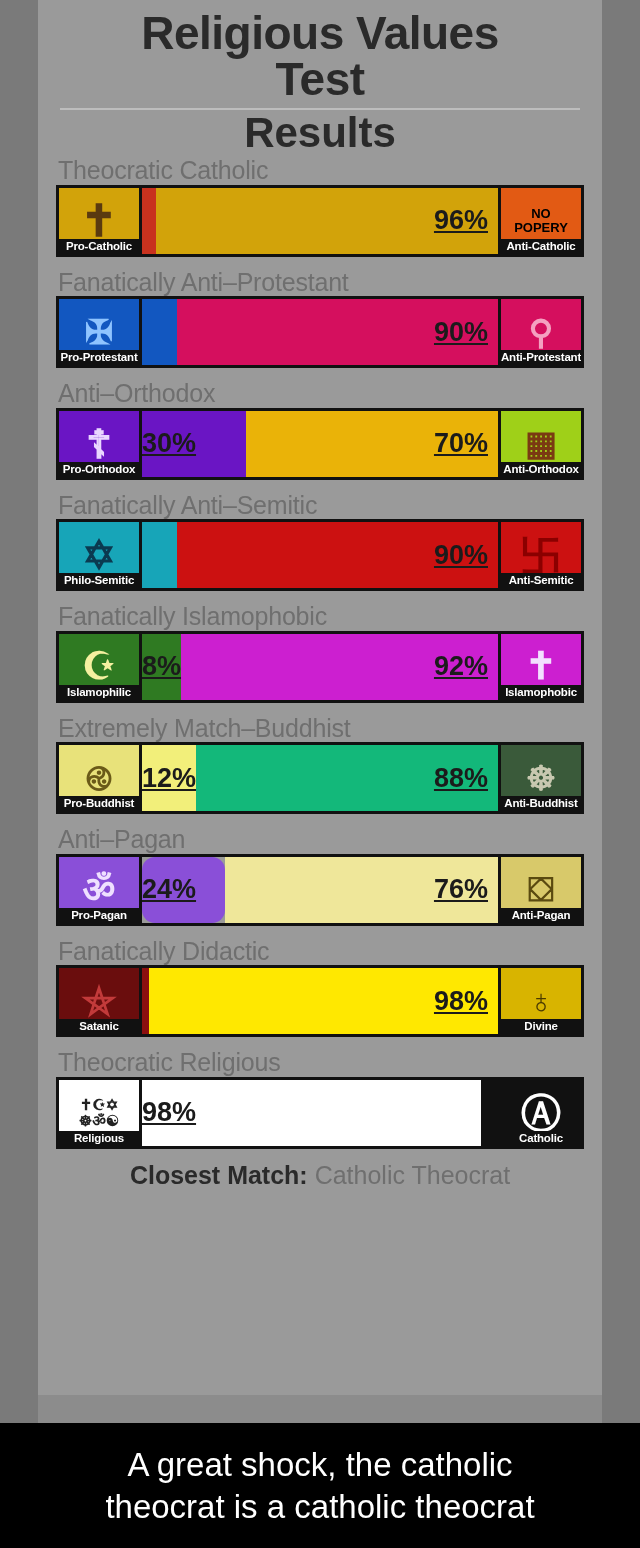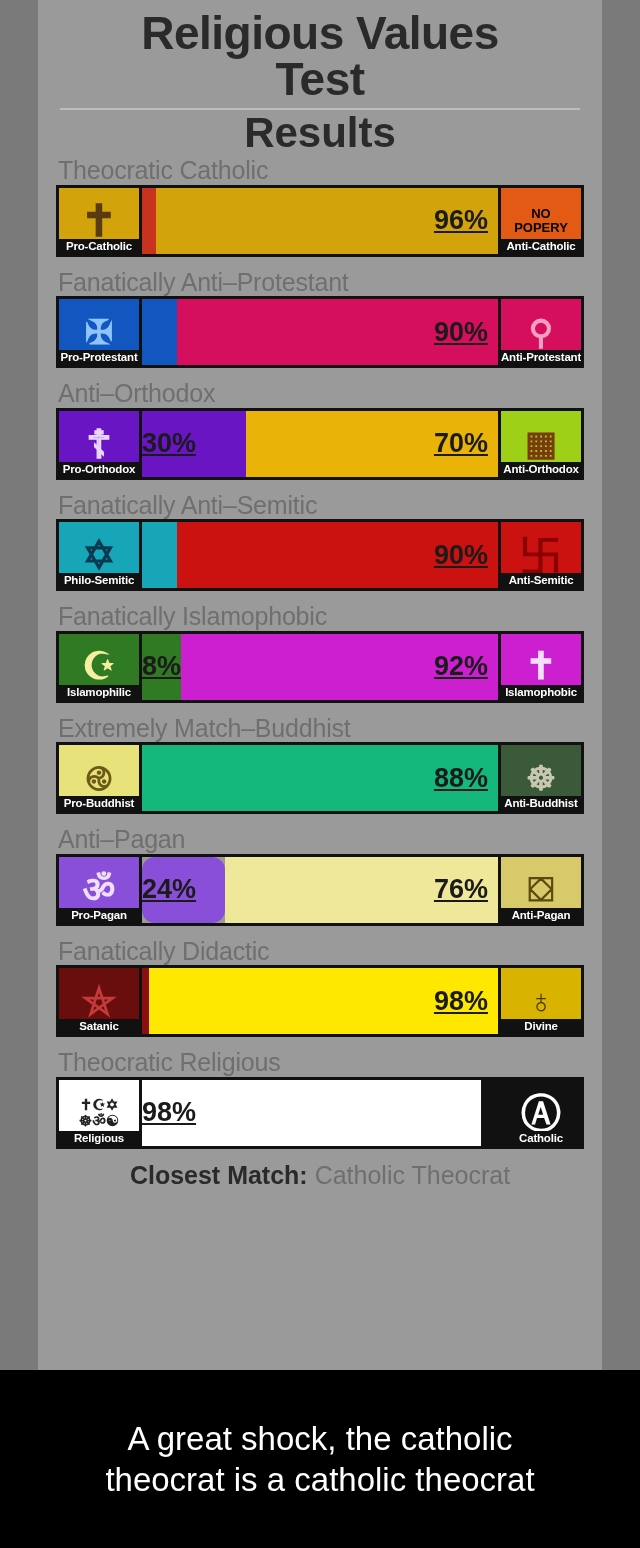--- a/index.html
+++ b/index.html
@@ -119,21 +119,21 @@
     text-align:center;
     font-size:25px;
     color:#6f6f6f;
     margin-top:10px;
   }
   .match b{ color:#2a2a2a; }
 
   .caption{
     position:absolute;
     left:0;right:0;bottom:0;
-    height:178px;
+    height:125px;
     background:#000;
     color:#fff;
     display:flex;
     flex-direction:column;
     align-items:center;
     justify-content:center;
     font-size:33px;
     line-height:1.25;
     text-align:center;
     padding:0 14px;
@@ -268,20 +268,23 @@
           </div>
         </div>
         <div class="row">
           <div class="row-label">Extremely Match–Buddhist</div>
           <div class="bar-wrap">
             <div class="endcap" style="background: rgb(232, 226, 122);">
               <div class="ic" style="color: rgb(106, 90, 24); font-size: 34px; white-space: pre; text-align: center; line-height: 1.05; font-weight: bold;">࿋</div>
               <div class="cap-label">Pro-Buddhist</div>
             </div>
             <div class="bar">
+              <div class="seg left-seg" style="background: rgb(242, 239, 122); flex: 12 0 0%;">
+                <span>12%</span>
+              </div>
               <div class="seg right-seg" style="background: rgb(19, 184, 122); flex: 88 0 0%;">
                 <span>88%</span>
               </div>
             </div>
             <div class="endcap" style="background: rgb(58, 90, 58);">
               <div class="ic" style="color: rgb(200, 200, 176); font-size: 34px; white-space: pre; text-align: center; line-height: 1.05; font-weight: bold;">☸</div>
               <div class="cap-label">Anti-Buddhist</div>
             </div>
           </div>
         </div>

